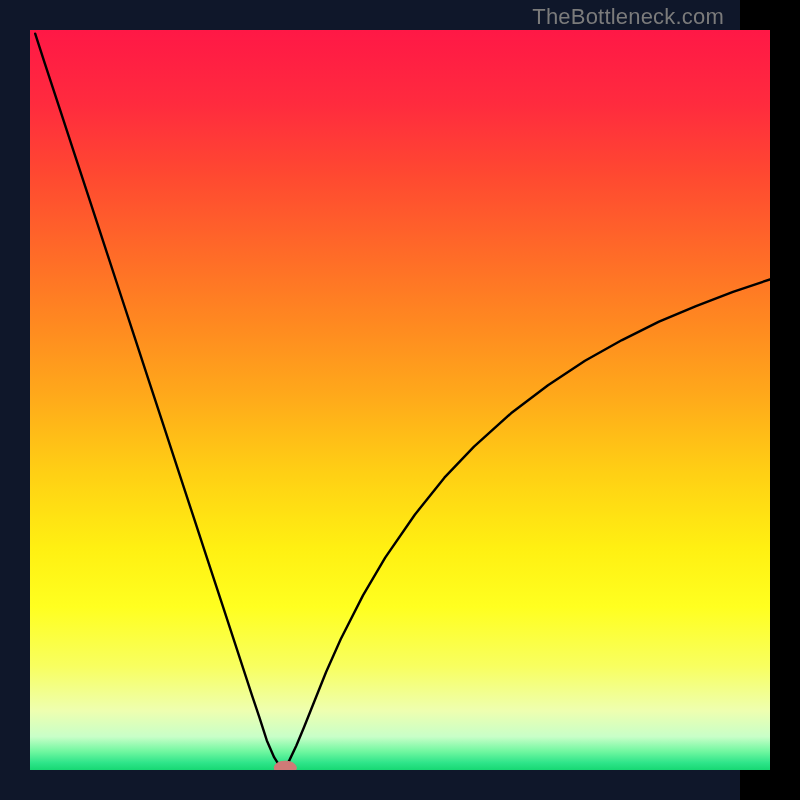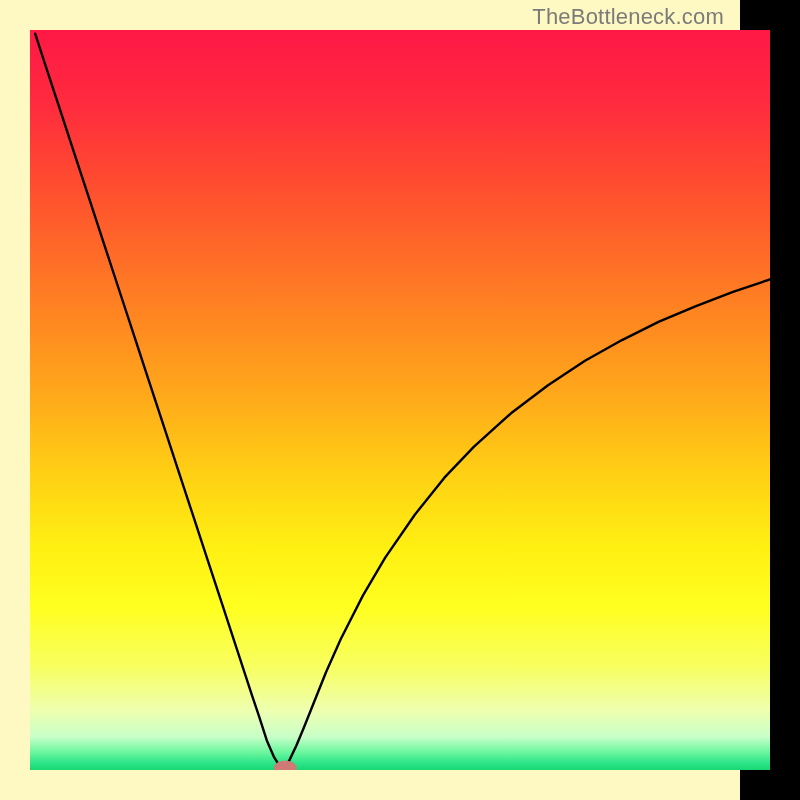--- a/index.html
+++ b/index.html
@@ -8,21 +8,21 @@
     width: 800px;
     height: 800px;
     overflow: hidden;
     background: #000;
     font-family: Arial, Helvetica, sans-serif;
   }
   .frame {
     position: relative;
     width: 740px;
     height: 800px;
-    background: #fef9c3;
+    background: #0f172a;
     text-align: right;
   }
   .plot-area {
     position: absolute;
     left: 30px;
     top: 30px;
     width: 740px;
     height: 740px;
     overflow: hidden;
   }

